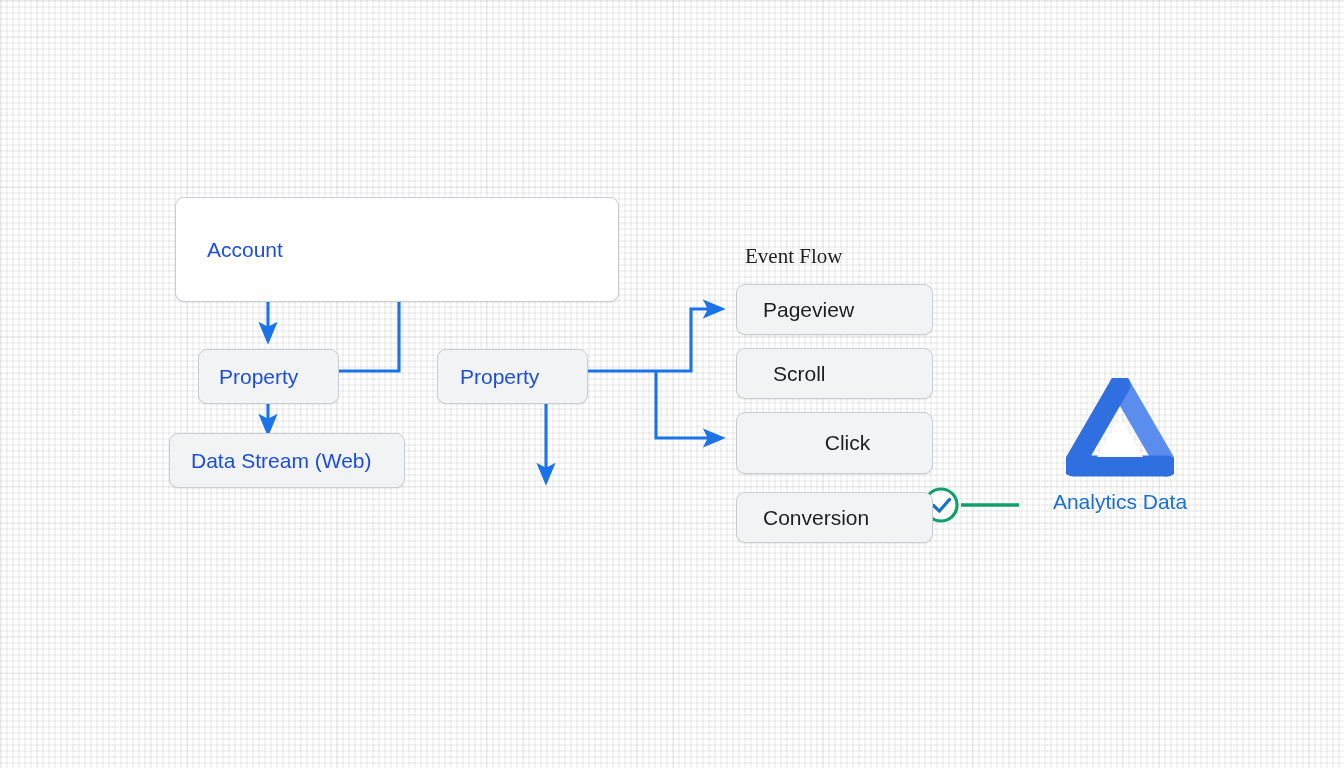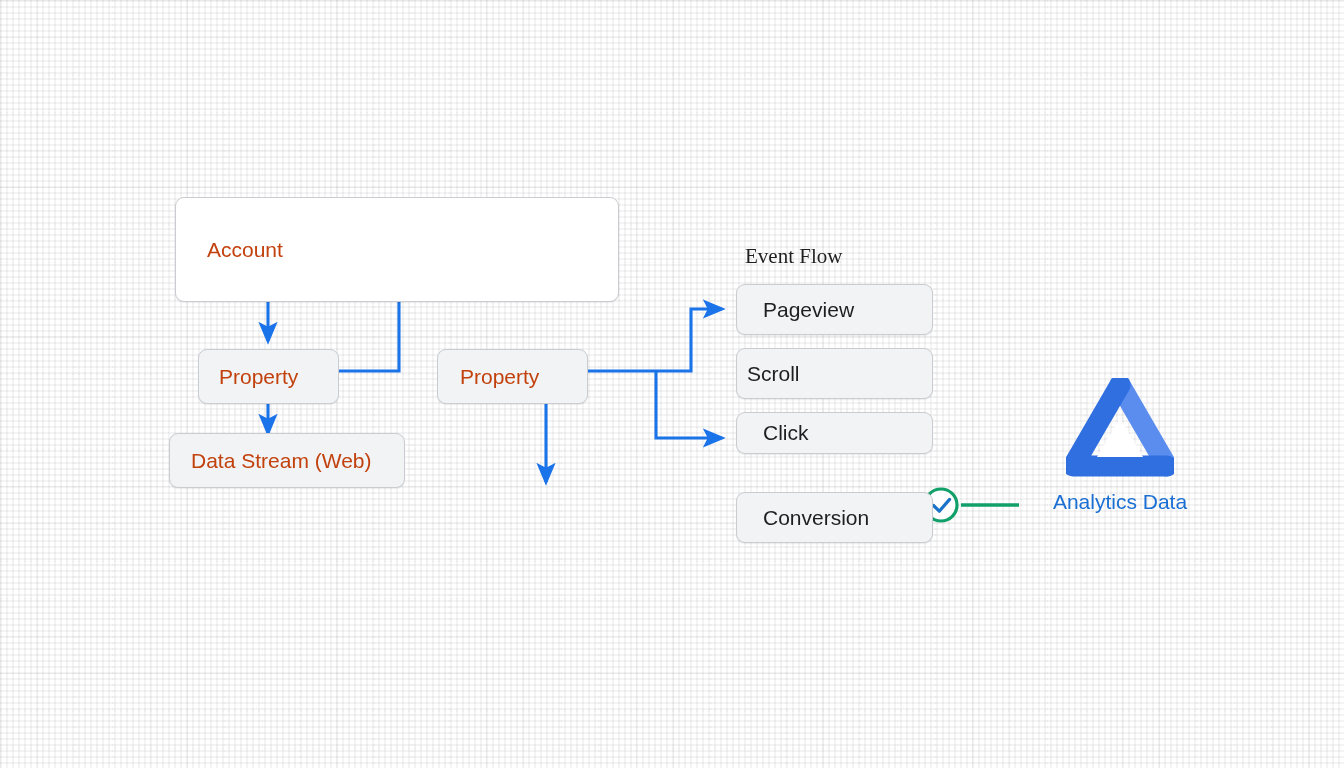--- a/index.html
+++ b/index.html
@@ -53,21 +53,21 @@
     box-shadow: 0 1px 1.5px rgba(0,0,0,0.08);
     white-space: nowrap;
   }
   .node-label {
     display: block;
   }
 
   .node.white   { background: #ffffff; }
   .node.grey    { background: #f1f3f4; }
 
-  .txt-blue  { color: #c2410c; }
+  .txt-blue  { color: #1d4ed8; }
   .txt-dark  { color: #1f1f1f; }
 
   .plain-label {
     position: absolute;
     color: #1f1f1f;
     white-space: nowrap;
   }
 
   svg.wires {
     position: absolute;
@@ -153,25 +153,25 @@
     <span class="node-label txt-blue">Property</span>
   </div>
 
 
   <div class="plain-label" style="left:745px; top:244px; font-size:21px;font-family:Liberation Serif, serif;">Event Flow</div>
 
   <div class="node grey" style="left:736px; top:284px; width:197px; height:51px; padding-left:26px; font-size:21px;">
     <span class="node-label txt-dark">Pageview</span>
   </div>
 
-  <div class="node grey" style="left:736px; top:348px; width:197px; height:51px; padding-left:10px; font-size:21px;">
+  <div class="node grey" style="left:736px; top:348px; width:197px; height:51px; padding-left:36px; font-size:21px;">
     <span class="node-label txt-dark">Scroll</span>
   </div>
 
-  <div class="node grey" style="left:736px; top:412px; width:197px; height:42px; padding-left:26px; font-size:21px;">
+  <div class="node grey" style="left:736px; top:412px; width:197px; height:62px; padding-left:26px; font-size:21px;justify-content:center;">
     <span class="node-label txt-dark">Click</span>
   </div>
 
   <div class="node grey" style="left:736px; top:492px; width:197px; height:51px; padding-left:26px; font-size:21px;">
     <span class="node-label txt-dark">Conversion</span>
   </div>
 
   <div id="logo-wrap" style="left:1043px; top:378px; width:154px;">
     <svg width="108" height="104" viewBox="0 0 108 104" xmlns="http://www.w3.org/2000/svg">
 

